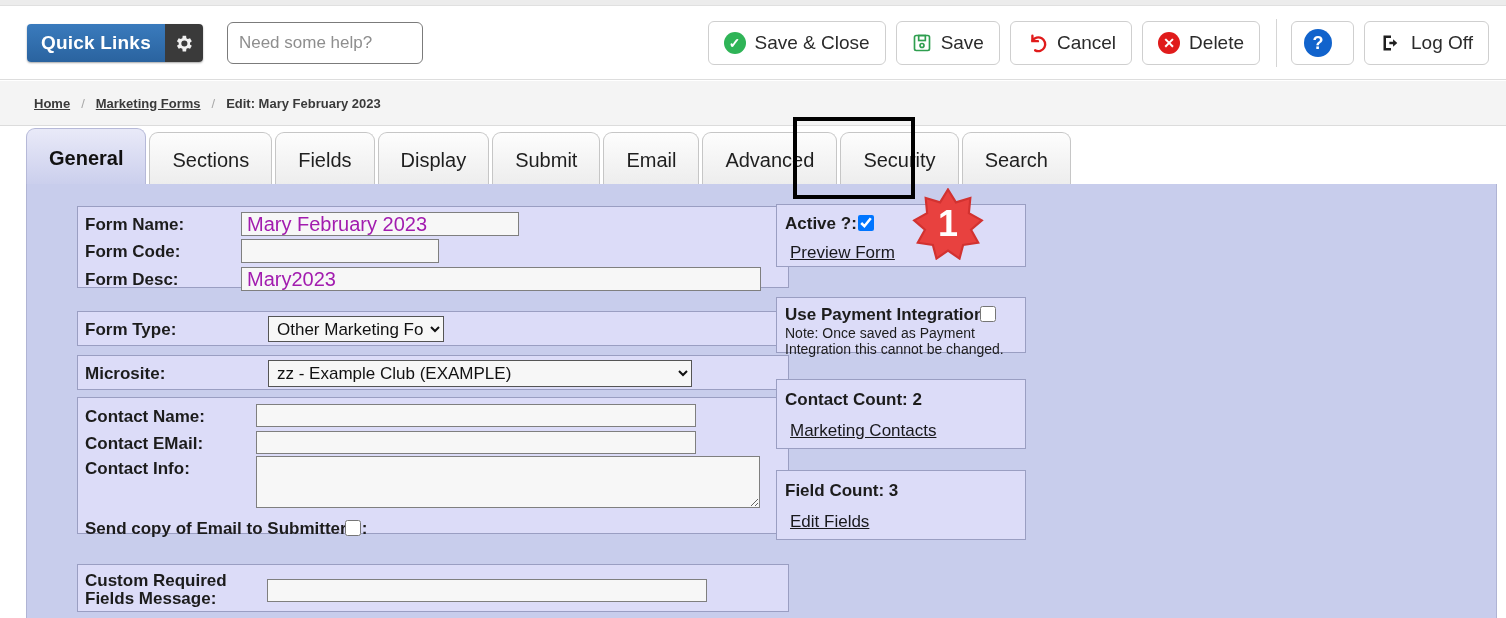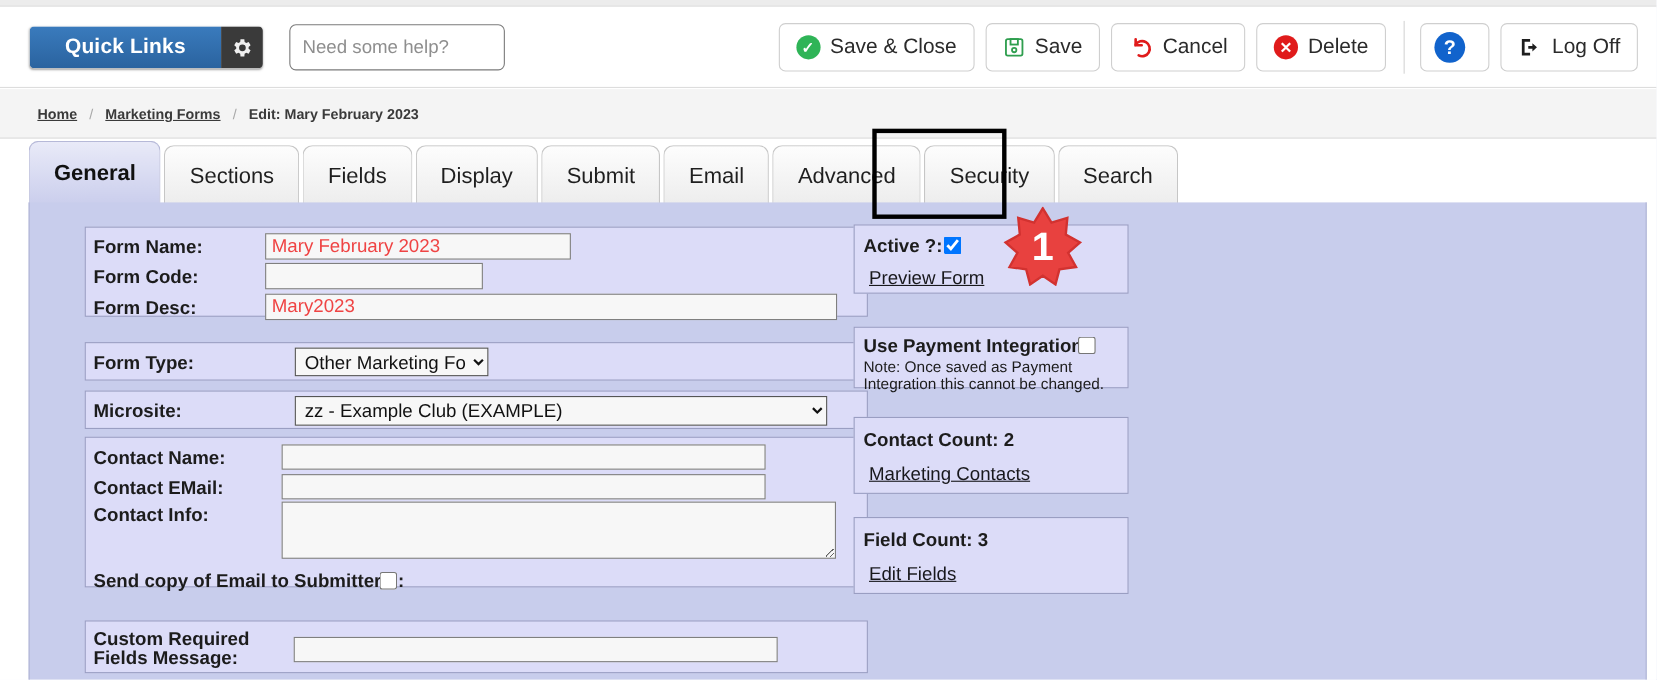--- a/index.html
+++ b/index.html
@@ -31,21 +31,21 @@
     margin-left:27px;
     display:flex; align-items:center;
     height:38px;
     border-radius:4px;
     overflow:hidden;
     box-shadow:0 1px 2px rgba(0,0,0,.35);
   }
   .ql-label {
     background:linear-gradient(#3a7bbd,#2a639f);
     color:#fff; font-weight:bold; font-size:19px;
-    padding:0 32px; height:38px; line-height:38px;
+    padding:0 14px; height:38px; line-height:38px;
     letter-spacing:.2px;
   }
   .ql-gear {
     background:#3a3a3a; width:38px; height:38px;
     display:flex; align-items:center; justify-content:center;
   }
   .ql-gear svg { display:block; }
 
   
   .helpbox {
@@ -156,22 +156,22 @@
     position:absolute;
   }
 
   .lbl { font-size:17px; font-weight:bold; color:#1c1c1c; }
   .lbl-n { font-size:14px; font-weight:normal; color:#1c1c1c; }
 
   input.txt, textarea.txt {
     background:#f7f7f7;
     border:1px solid #7f7f7f;
     font-family:"Liberation Sans", sans-serif;
-    font-size:17px;
-    color:#ef4444;
+    font-size:20px;
+    color:#a21caf;
     padding:2px 5px;
     outline:none;
   }
   textarea.txt { resize:both; overflow:auto; }
   select.sel {
     background:#f7f7f7;
     border:1px solid #555;
     font-family:"Liberation Sans", sans-serif;
     font-size:17px;
     color:#111;
@@ -327,21 +327,21 @@
 
     <div class="panel" style="left:50px; top:127px; width:712px; height:35px;">
       <div style="position:absolute;left:7px;top:8px;" class="lbl">Form Type:</div>
       <select class="sel" style="position:absolute;left:190px;top:4px;width:176px;height:26px;">
         <option>Other Marketing Form</option>
       </select>
     </div>
 
     <div class="panel" style="left:50px; top:171px; width:712px; height:35px;">
       <div style="position:absolute;left:7px;top:8px;" class="lbl">Microsite:</div>
-      <select class="sel" style="position:absolute;left:190px;top:4px;width:484px;height:27px;">
+      <select class="sel" style="position:absolute;left:190px;top:4px;width:424px;height:27px;">
         <option>zz - Example Club (EXAMPLE)</option>
       </select>
     </div>
 
     <div class="panel" style="left:50px; top:380px; width:712px; height:48px;">
       <div style="position:absolute;left:7px;top:7px;width:175px;line-height:18px;" class="lbl">Custom Required Fields Message:</div>
       <input class="txt" type="text" style="position: absolute; left: 189px; top: 14px; width: 440px; height: 23px;" value="">
     </div>
 
     <div class="panel" style="left:50px; top:213px; width:712px; height:137px;">

